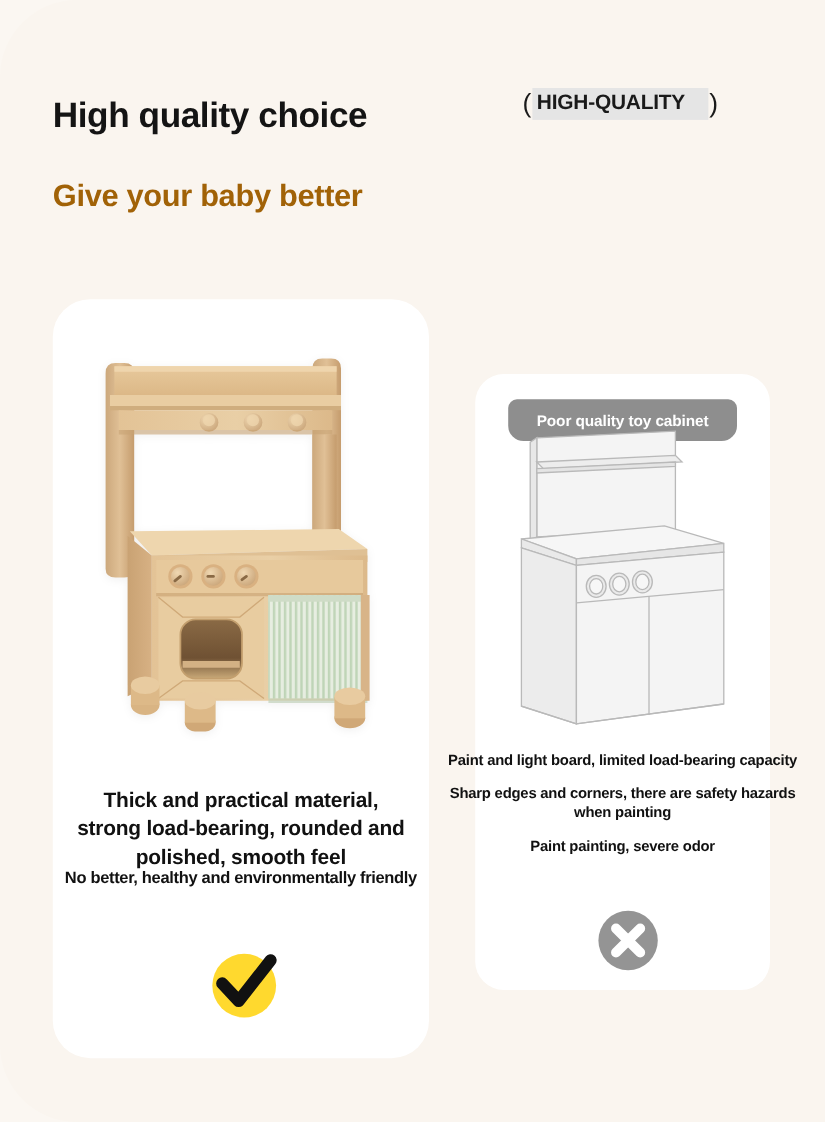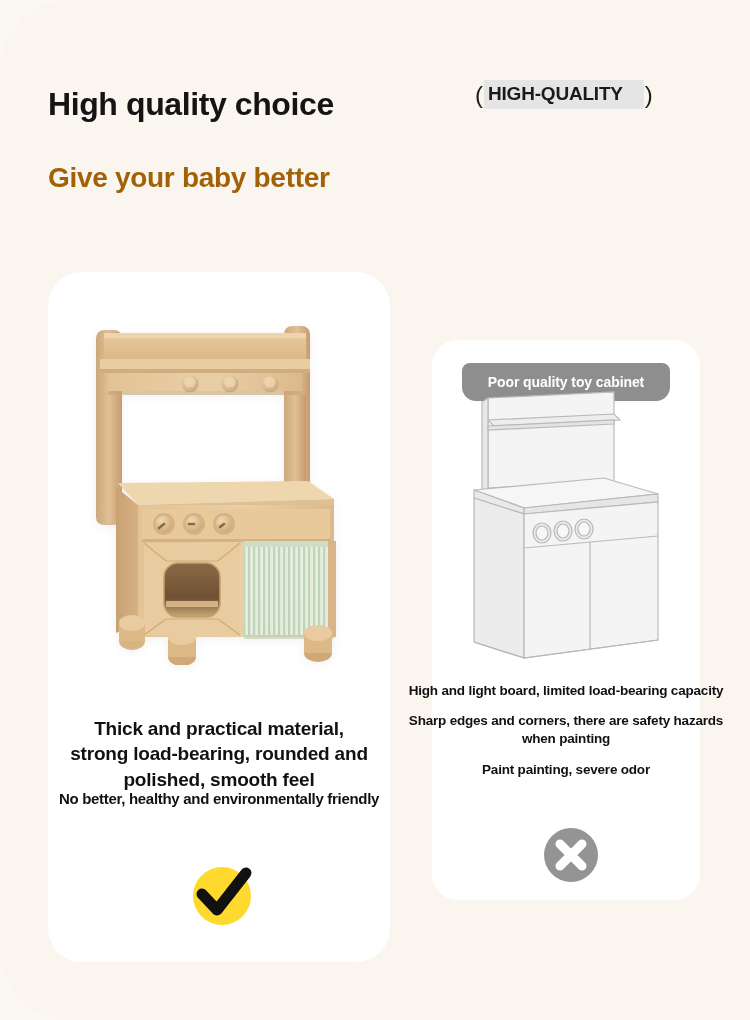--- a/index.html
+++ b/index.html
@@ -335,21 +335,21 @@
         <ellipse cx="101" cy="141" rx="6" ry="7" fill="#f7f7f7"></ellipse>
         <ellipse cx="122" cy="139" rx="9" ry="10" fill="#eaeaea"></ellipse>
         <ellipse cx="122" cy="139" rx="6" ry="7" fill="#f7f7f7"></ellipse>
 
         <path d="M12 252 L62 268 L196 250" fill="none"></path>
       </g>
     </svg>
   </div>
 
   <div class="bad-text">
-    <div class="bad-line l1">High and light board, limited load-bearing capacity</div>
+    <div class="bad-line l1">Paint and light board, limited load-bearing capacity</div>
     <div class="bad-line l2">Sharp edges and corners, there are safety hazards when painting</div>
     <div class="bad-line l3">Paint painting, severe odor</div>
   </div>
 
   <div class="cross-wrap">
     <svg width="62" height="62" viewBox="0 0 62 62">
       <circle cx="31" cy="31" r="27" fill="#949494"></circle>
       <path d="M20 20 L42 42 M42 20 L20 42" stroke="#ffffff" stroke-width="9" stroke-linecap="round"></path>
     </svg>
   </div>

